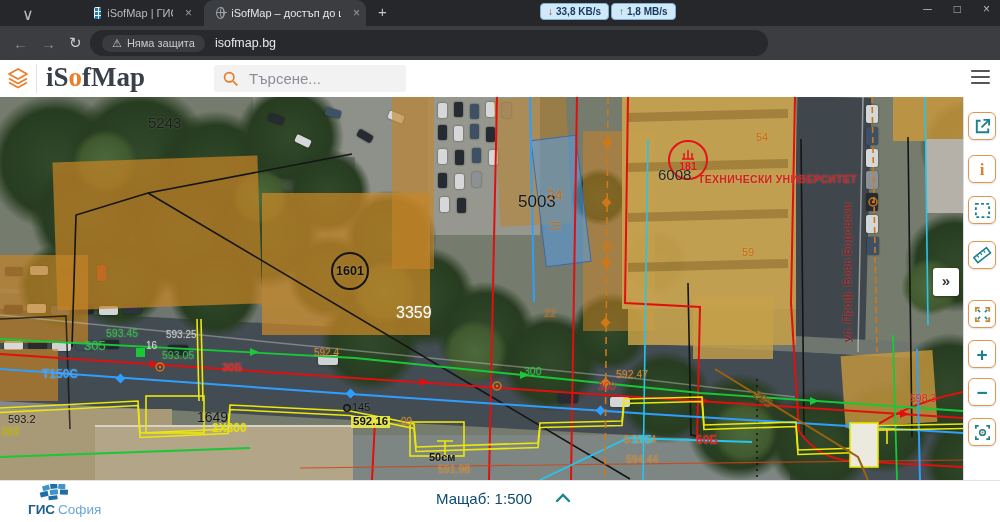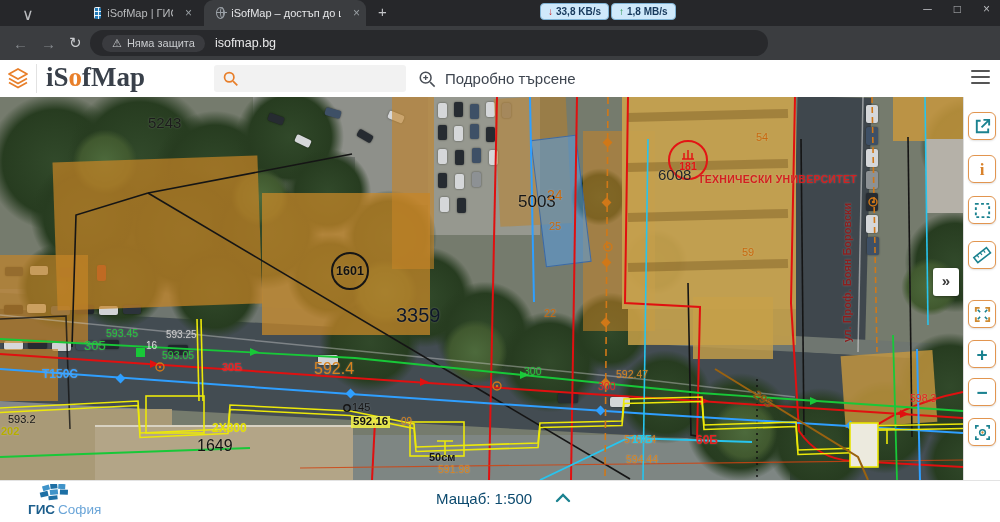--- a/index.html
+++ b/index.html
@@ -174,28 +174,21 @@
           <path d="M3 16.5l9 5 9-5"></path>
         </svg>
     </span>
     <div class="hdrdiv"></div>
     <div class="logo"><span>iS</span><span class="o">o</span><span>fMap</span></div>
     <div class="searchbox">
       <svg width="17" height="17" viewBox="0 0 20 20">
           <circle cx="8.5" cy="8.5" r="5.5" fill="none" stroke="#e87f2a" stroke-width="2"></circle>
           <path d="M13 13l5 5" stroke="#e87f2a" stroke-width="2"></path>
         </svg>
-    </div>
-    <div class="advs">
-      <svg width="18" height="18" viewBox="0 0 20 20">
-          <circle cx="8.5" cy="8.5" r="6" fill="none" stroke="#4a4f57" stroke-width="1.7"></circle>
-          <path d="M13.5 13.5l5 5" stroke="#4a4f57" stroke-width="1.7"></path>
-          <path d="M8.5 5.8v5.4M5.8 8.5h5.4" stroke="#4a4f57" stroke-width="1.5"></path>
-        </svg>
-      <span>Подробно търсене</span>
+      <input type="text" placeholder="Търсене..." style="">
     </div>
     <div class="burger">
         <div></div>
         <div></div>
         <div></div>
       </div>
   </div>
 
   <div class="map">
 
@@ -393,21 +386,21 @@
       <circle cx="608" cy="150" r="4" fill="none" stroke="#d07818" stroke-width="1.4"></circle>
         <circle cx="608" cy="150" r="1.2" fill="#d07818"></circle>
       <circle cx="347" cy="311" r="3.2" fill="none" stroke="#151515" stroke-width="1.4"></circle>
     </svg>
 
     <div>
       <span class="lb" style="left:148px;top:18px;font-size:15px;color:#1c1c1c;">5243</span>
       <div class="circle1601">
           <span class="lb" style="position:static;font-size:12.5px;font-weight:bold;color:#101010;">1601</span>
         </div>
-      <span class="lb" style="left:396px;top:208px;font-size:20px;color:#0f172a;">3359</span>
+      <span class="lb" style="left:396px;top:208px;font-size:16px;color:#ffffff;">3359</span>
       <span class="lb" style="left:518px;top:96px;font-size:17px;color:#161616;">5003</span>
       <div class="circle181">
         <svg width="14" height="12" viewBox="0 0 14 12">
             <path d="M3,4 L3,10 M7,1 L7,10 M11,4 L11,10 M1,10 L13,10" stroke="#e31414" stroke-width="1.5" fill="none"></path>
           </svg>
         <span class="lb" style="position:static;font-size:10.5px;font-weight:bold;color:#e31414;">181</span>
       </div>
       <span class="lb" style="left:658px;top:70px;font-size:15px;color:#20252a;">6008</span>
       <span class="lb" style="left:698px;top:77px;font-size:10.5px;font-weight:bold;color:#d32020;letter-spacing:.3px;">ТЕХНИЧЕСКИ УНИВЕРСИТЕТ</span>
       <span class="lb" style="left:772px;top:170px;width:150px;text-align:center;font-size:11px;font-weight:bold;color:#8b1f1f;transform:rotate(-90deg);">ул. Проф. Боян Боровски</span>
@@ -418,23 +411,23 @@
       <span class="lb" style="left:544px;top:211px;font-size:11px;color:#c8690f;">22</span>
       <span class="lb" style="left:106px;top:231px;font-size:10.5px;color:#25c43c;">593.45</span>
       <span class="lb" style="left:84px;top:242px;font-size:13px;color:#25c43c;">305</span>
       <span class="lb" style="left:146px;top:244px;font-size:10px;color:#d9d9d9;">16</span>
       <span class="lb" style="left:166px;top:233px;font-size:10px;color:#cdcdcd;">593.25</span>
       <span class="lb" style="left:162px;top:253px;font-size:10.5px;color:#25c43c;">593.05</span>
       <span class="lb" style="left:222px;top:265px;font-size:11px;font-weight:bold;color:#e62323;">30Б</span>
       <span class="lb" style="left:42px;top:271px;font-size:12px;font-weight:bold;color:#3aa2ff;">Т150С</span>
       <span class="lb" style="left:8px;top:317px;font-size:11px;color:#141414;">593.2</span>
       <span class="lb" style="left:1px;top:329px;font-size:11px;font-weight:bold;color:#b5ad00;">202</span>
-      <span class="lb" style="left:197px;top:313px;font-size:16px;color:#141414;margin-top:28px;">1649</span>
+      <span class="lb" style="left:197px;top:313px;font-size:14px;color:#141414;">1649</span>
       <span class="lb" style="left:212px;top:325px;font-size:12px;font-weight:bold;color:#e4e000;">2X300</span>
-      <span class="lb" style="left:314px;top:264px;font-size:16px;color:#d8821e;">592.4</span>
+      <span class="lb" style="left:314px;top:251px;font-size:10px;color:#d8821e;">592.4</span>
       <span class="lb" style="left:352px;top:305px;font-size:11px;color:#141414;">145</span>
       <span class="lb" style="left:351px;top:319px;font-size:11.5px;font-weight:bold;color:#101010;background:rgba(238,238,70,.9);padding:0 2px;">592.16</span>
       <span class="lb" style="left:401px;top:320px;font-size:10px;color:#d8821e;">09</span>
       <span class="lb" style="left:524px;top:269px;font-size:10.5px;color:#25c43c;">300</span>
       <span class="lb" style="left:598px;top:284px;font-size:10.5px;color:#e62323;">300</span>
       <span class="lb" style="left:616px;top:272px;font-size:10.5px;color:#d8821e;">592.47</span>
       <span class="lb" style="left:624px;top:337px;font-size:10.5px;color:#d8821e;">570.64</span>
       <span class="lb" style="left:626px;top:357px;font-size:10.5px;color:#d8821e;">594.44</span>
       <span class="lb" style="left:429px;top:355px;font-size:11px;font-weight:bold;color:#141414;">50см</span>
       <span class="lb" style="left:438px;top:367px;font-size:10.5px;color:#d8821e;">591.98</span>

